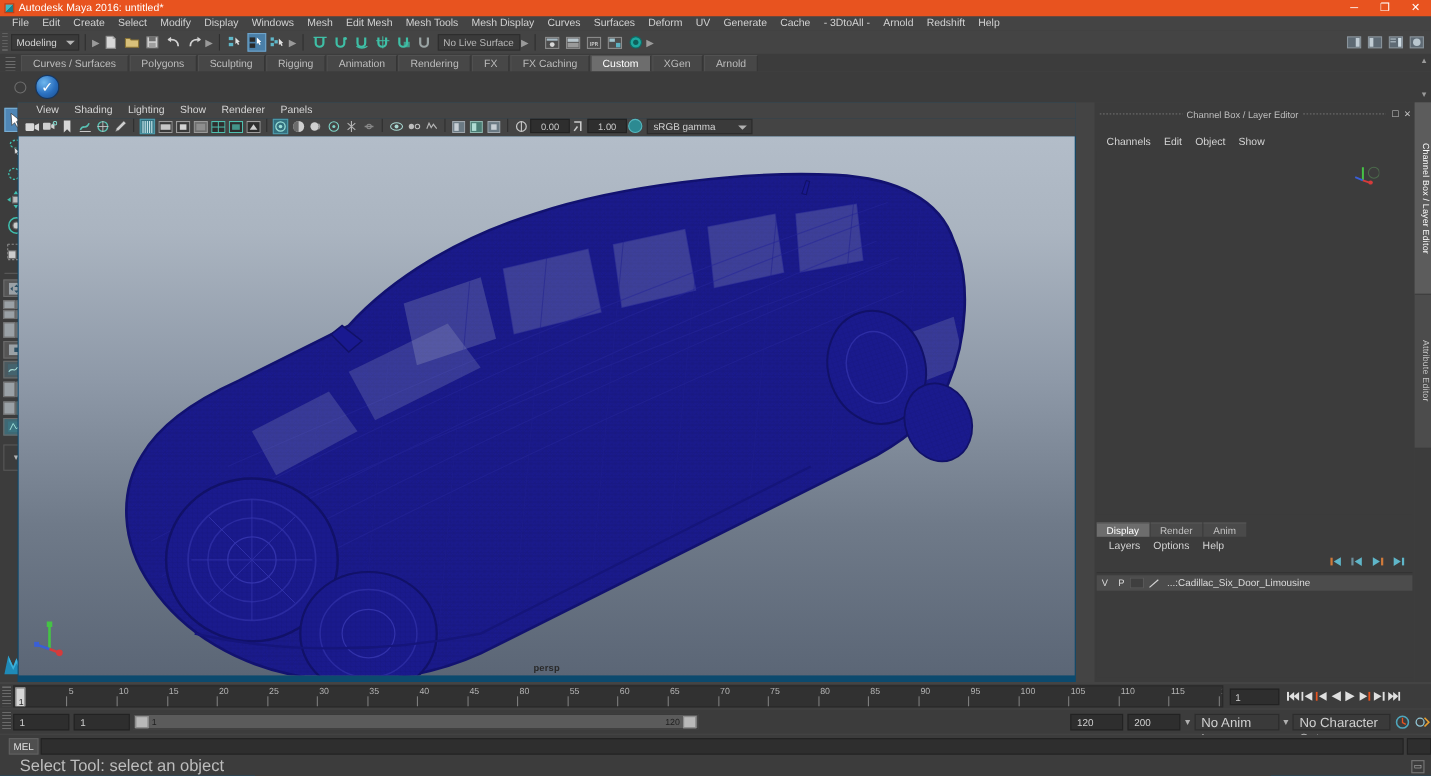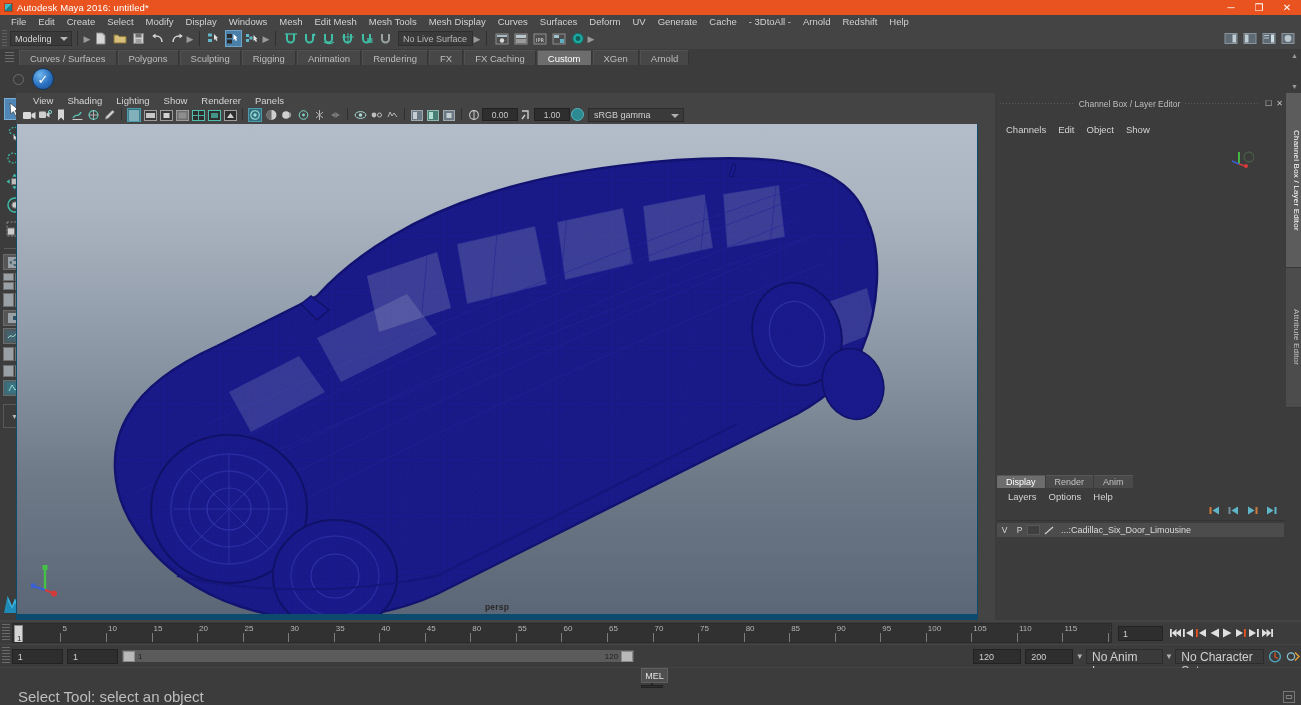--- a/index.html
+++ b/index.html
@@ -271,21 +271,21 @@
   .rb-lab { position:absolute; font-size:8px; color:#1f1f1f; }
   .selsmall {
     height:15px; background:#3a3a3a; border:1px solid #2c2c2c;
     font-size:12px; color:#d0d0d0; line-height:14px; padding-left:5px;
     position:relative;
   }
 
   
   .cmdline {
     position:absolute; left:0; top:668px; width:1301px; height:20px;
-    background:#3c3c3c; display:flex; align-items:center;flex-direction:column;
+    background:#3c3c3c; display:flex; align-items:center;
   }
   .mel-badge {
     width:27px; height:15px; background:#4f4f4f; border:1px solid #606060;
     font-size:9px; color:#e2e2e2; line-height:14px; text-align:center; margin-left:8px;
   }
   .cmd-input {
     flex:1; height:15px; background:#2e2e2e; border:1px solid #222; margin-left:2px;
   }
   .cmd-tail {
     width:22px; height:15px; background:#2e2e2e; border:1px solid #222; margin-left:3px;

